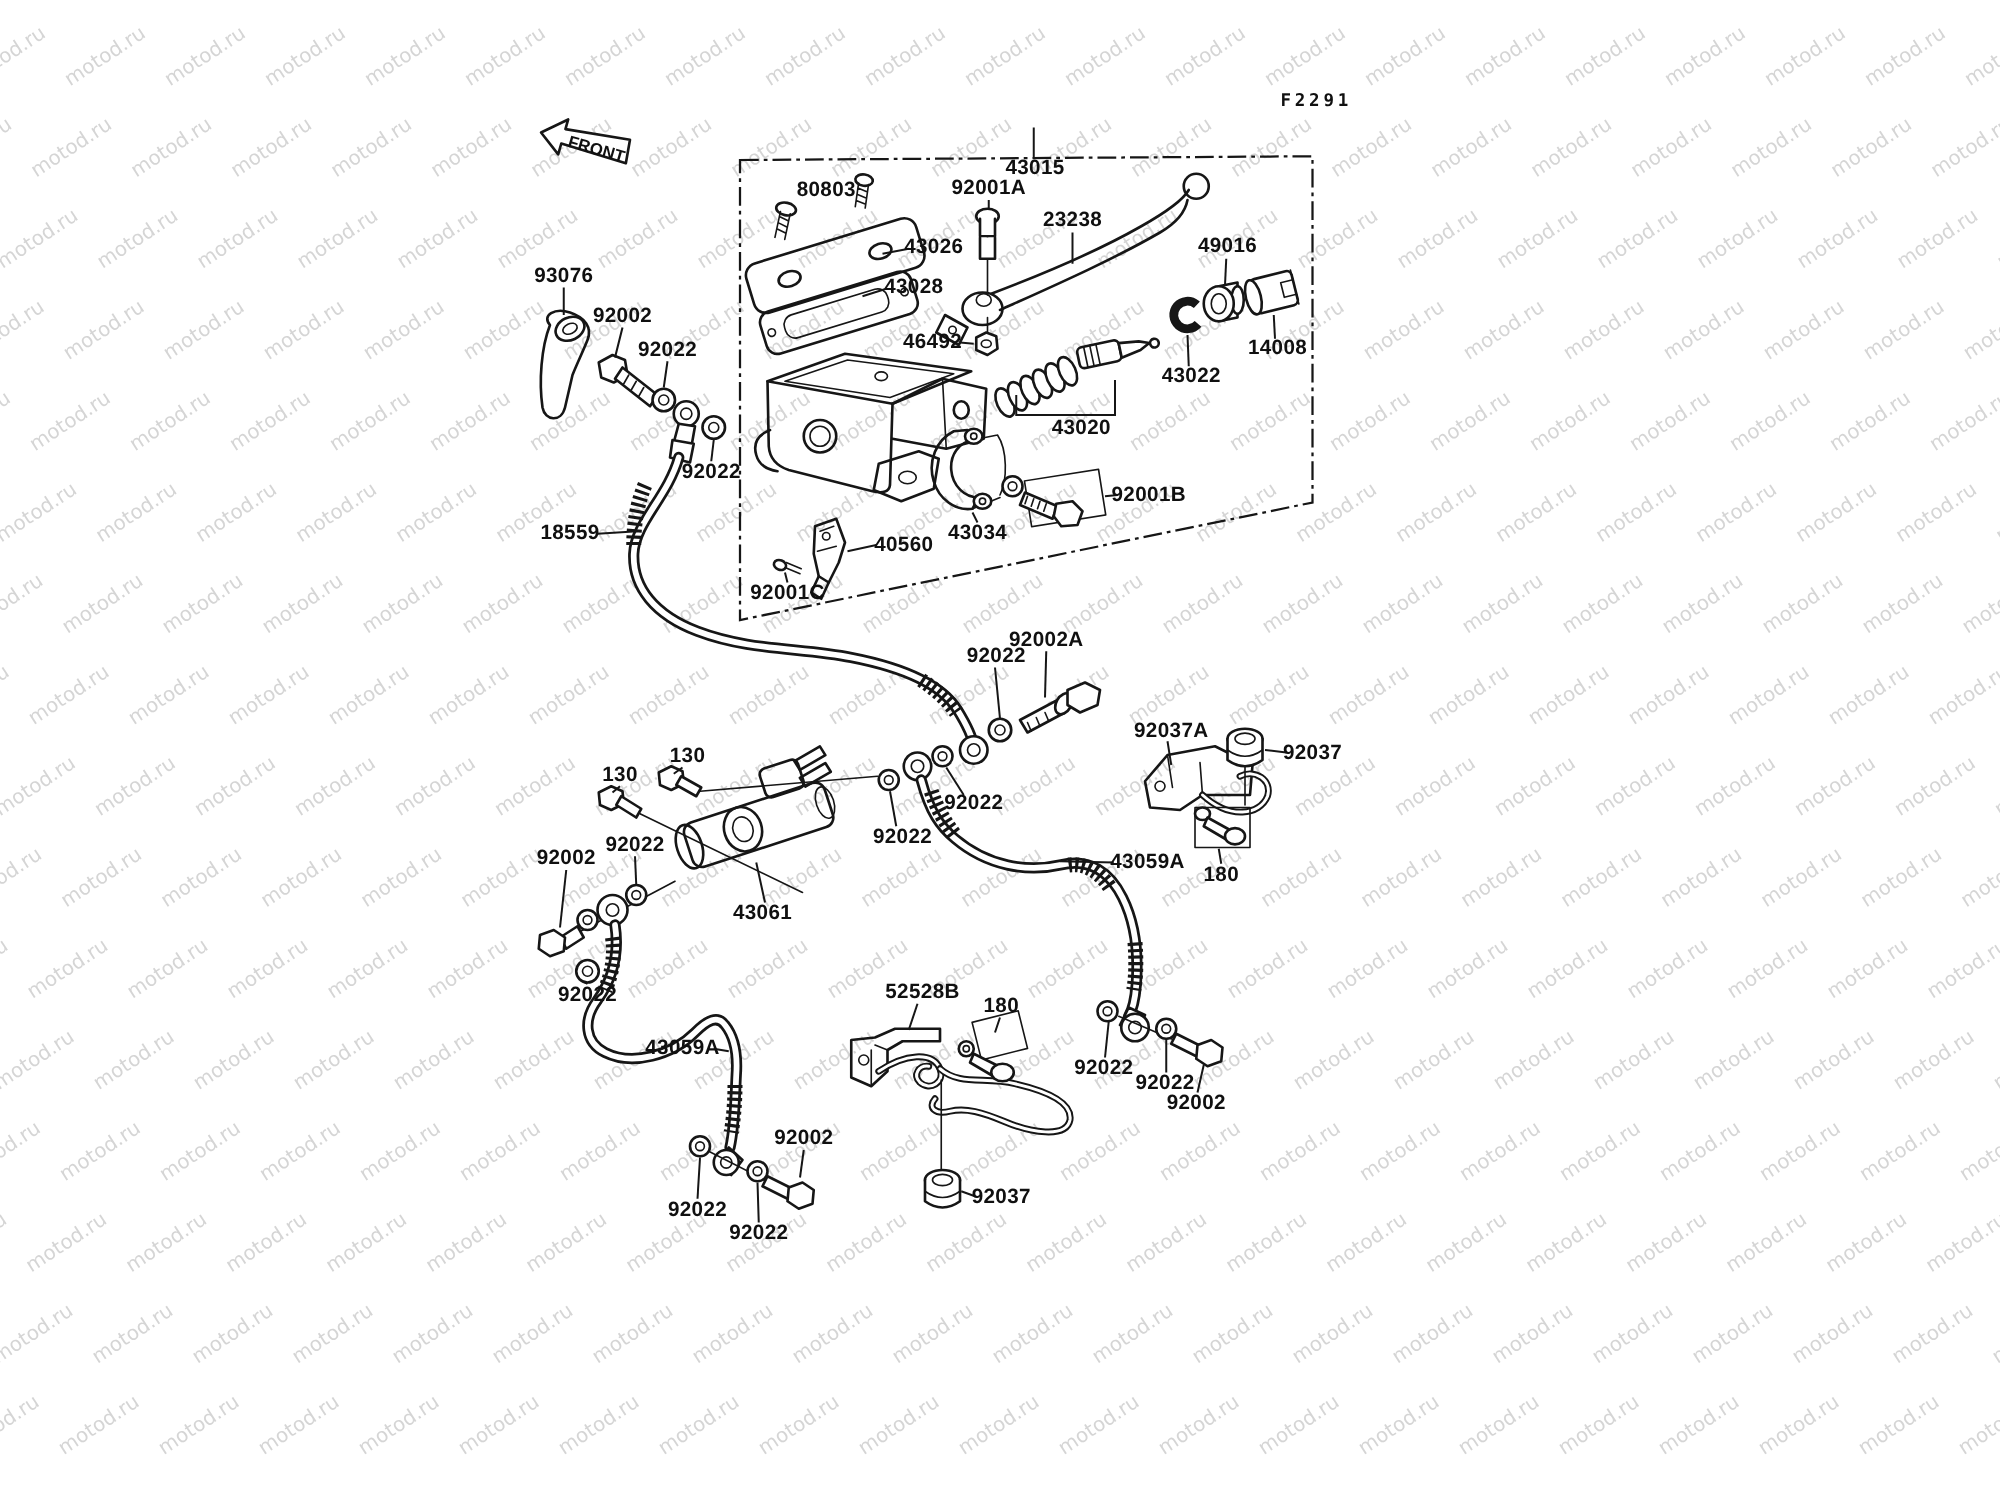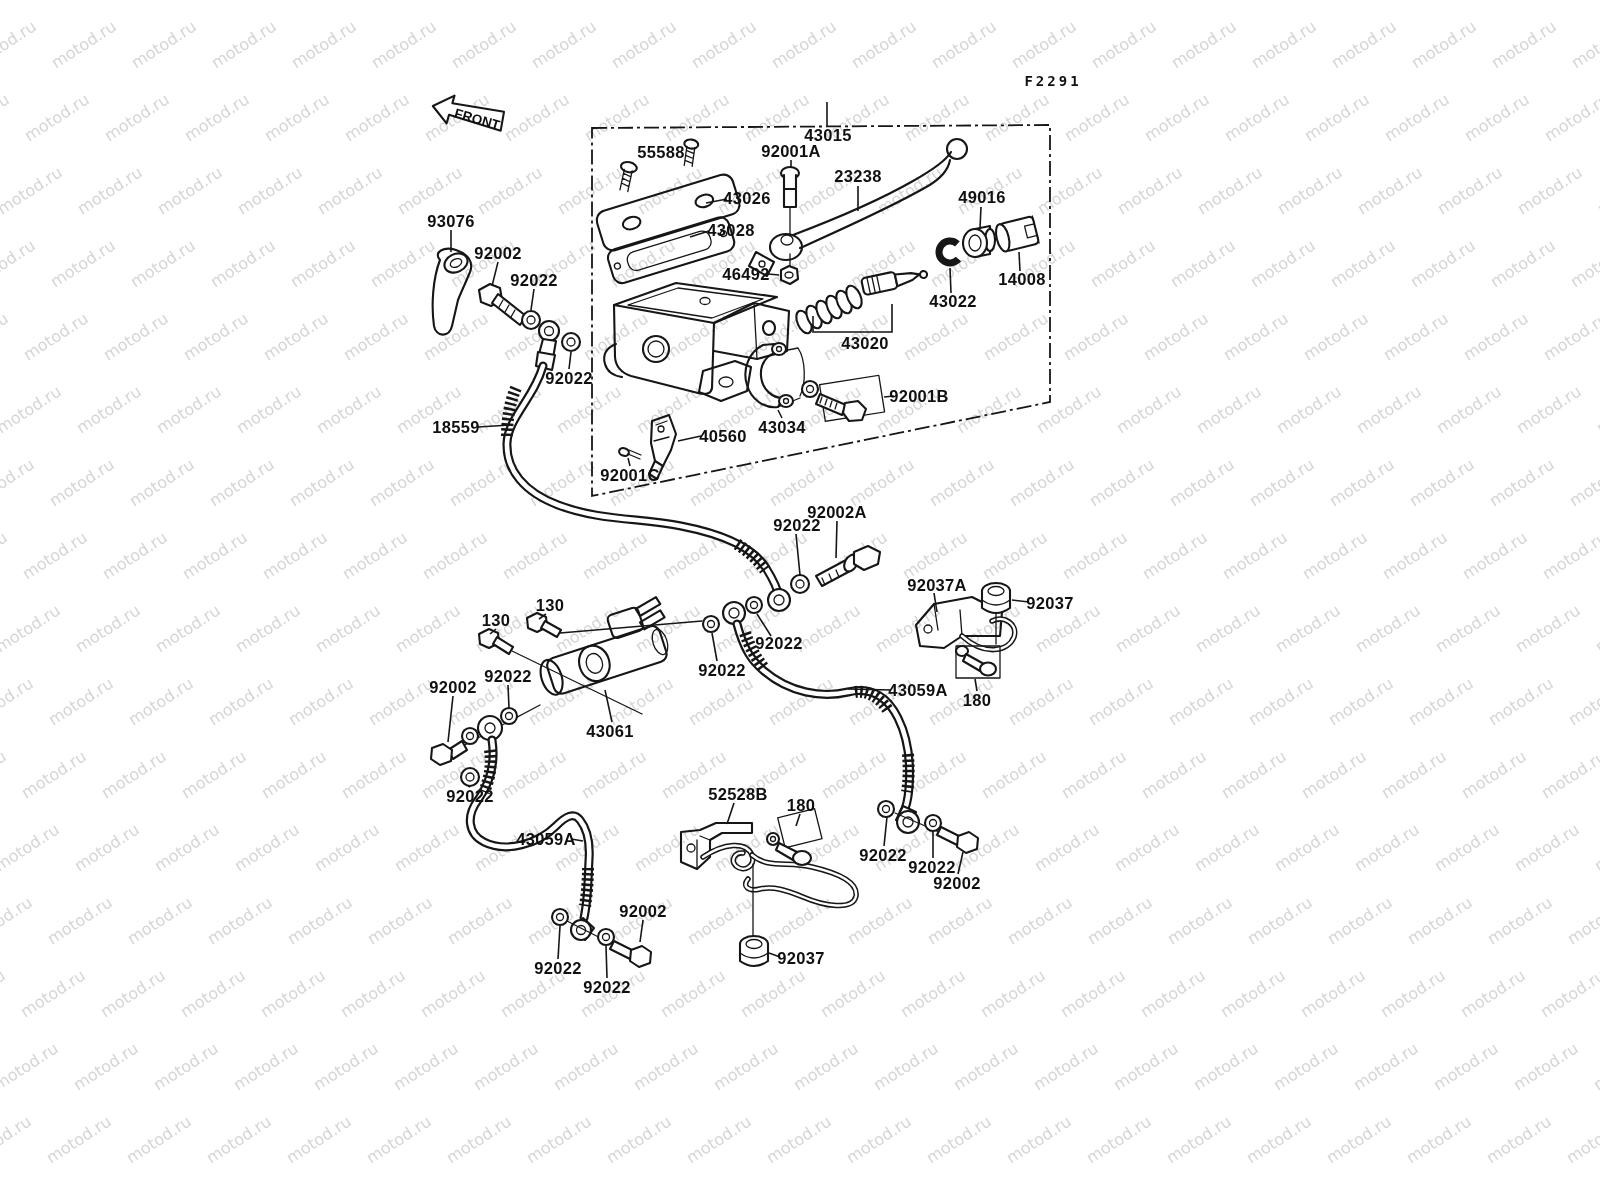--- a/index.html
+++ b/index.html
@@ -712,21 +712,21 @@
       <polyline points="933,858 933,831" class="lead"></polyline>
       <polyline points="958,874 963,852" class="lead"></polyline>
       <polyline points="643,920 640,942" class="lead"></polyline>
       <polyline points="558,959 560,926" class="lead"></polyline>
       <polyline points="607,978 606,946" class="lead"></polyline>
       <polyline points="780,957 769,953" class="lead"></polyline>
     </svg>
 
   <div id="labels">
       <div class="part-label" style="left: 828px; top: 91px; margin-top: 44px;">43015</div>
-      <div class="part-label" style="left: 661px; top: 152px;">55588</div>
+      <div class="part-label" style="left: 661px; top: 152px;">80803</div>
       <div class="part-label" style="left: 791px; top: 151px;">92001A</div>
       <div class="part-label" style="left: 858px; top: 176px;">23238</div>
       <div class="part-label" style="left: 982px; top: 197px;">49016</div>
       <div class="part-label" style="left: 747px; top: 198px;">43026</div>
       <div class="part-label" style="left: 731px; top: 230px;">43028</div>
       <div class="part-label" style="left: 746px; top: 274px;">46492</div>
       <div class="part-label" style="left: 1022px; top: 279px;">14008</div>
       <div class="part-label" style="left: 953px; top: 301px;">43022</div>
       <div class="part-label" style="left: 865px; top: 343px;">43020</div>
       <div class="part-label" style="left: 919px; top: 396px;">92001B</div>

